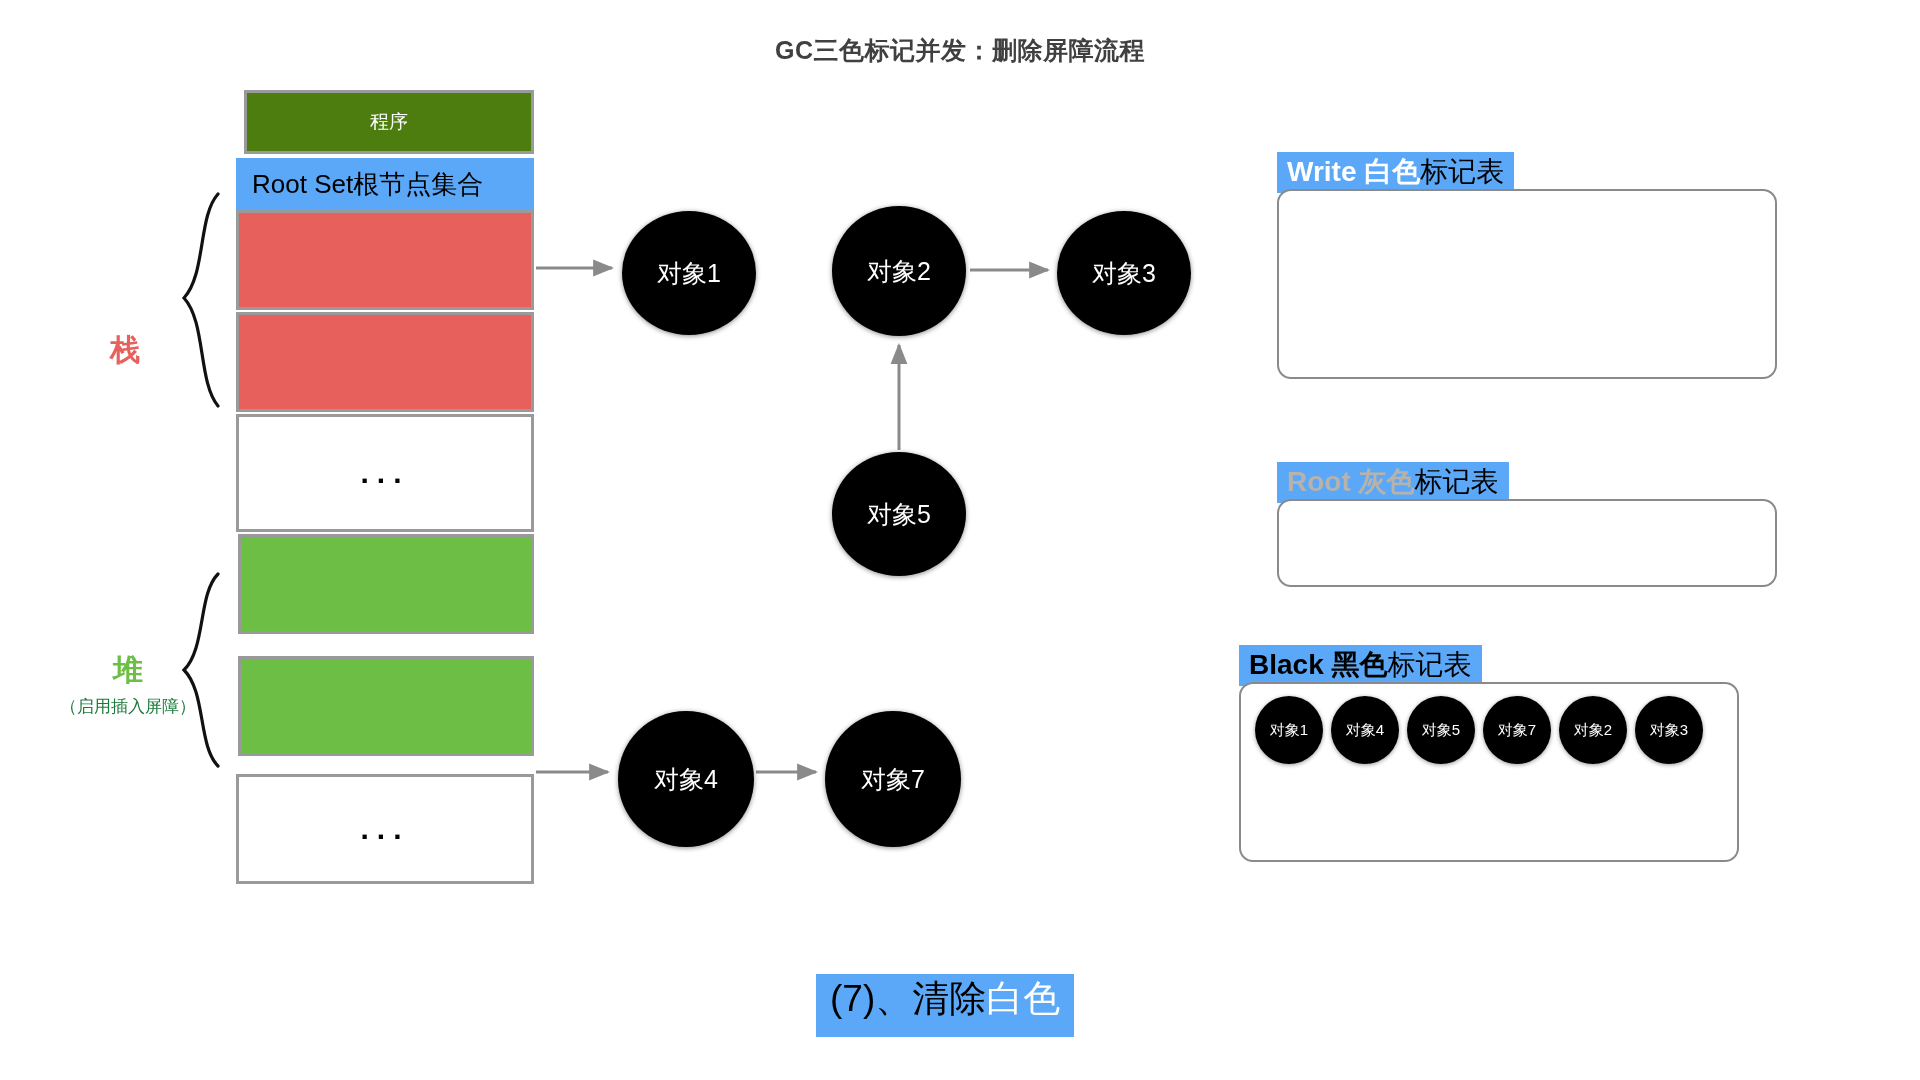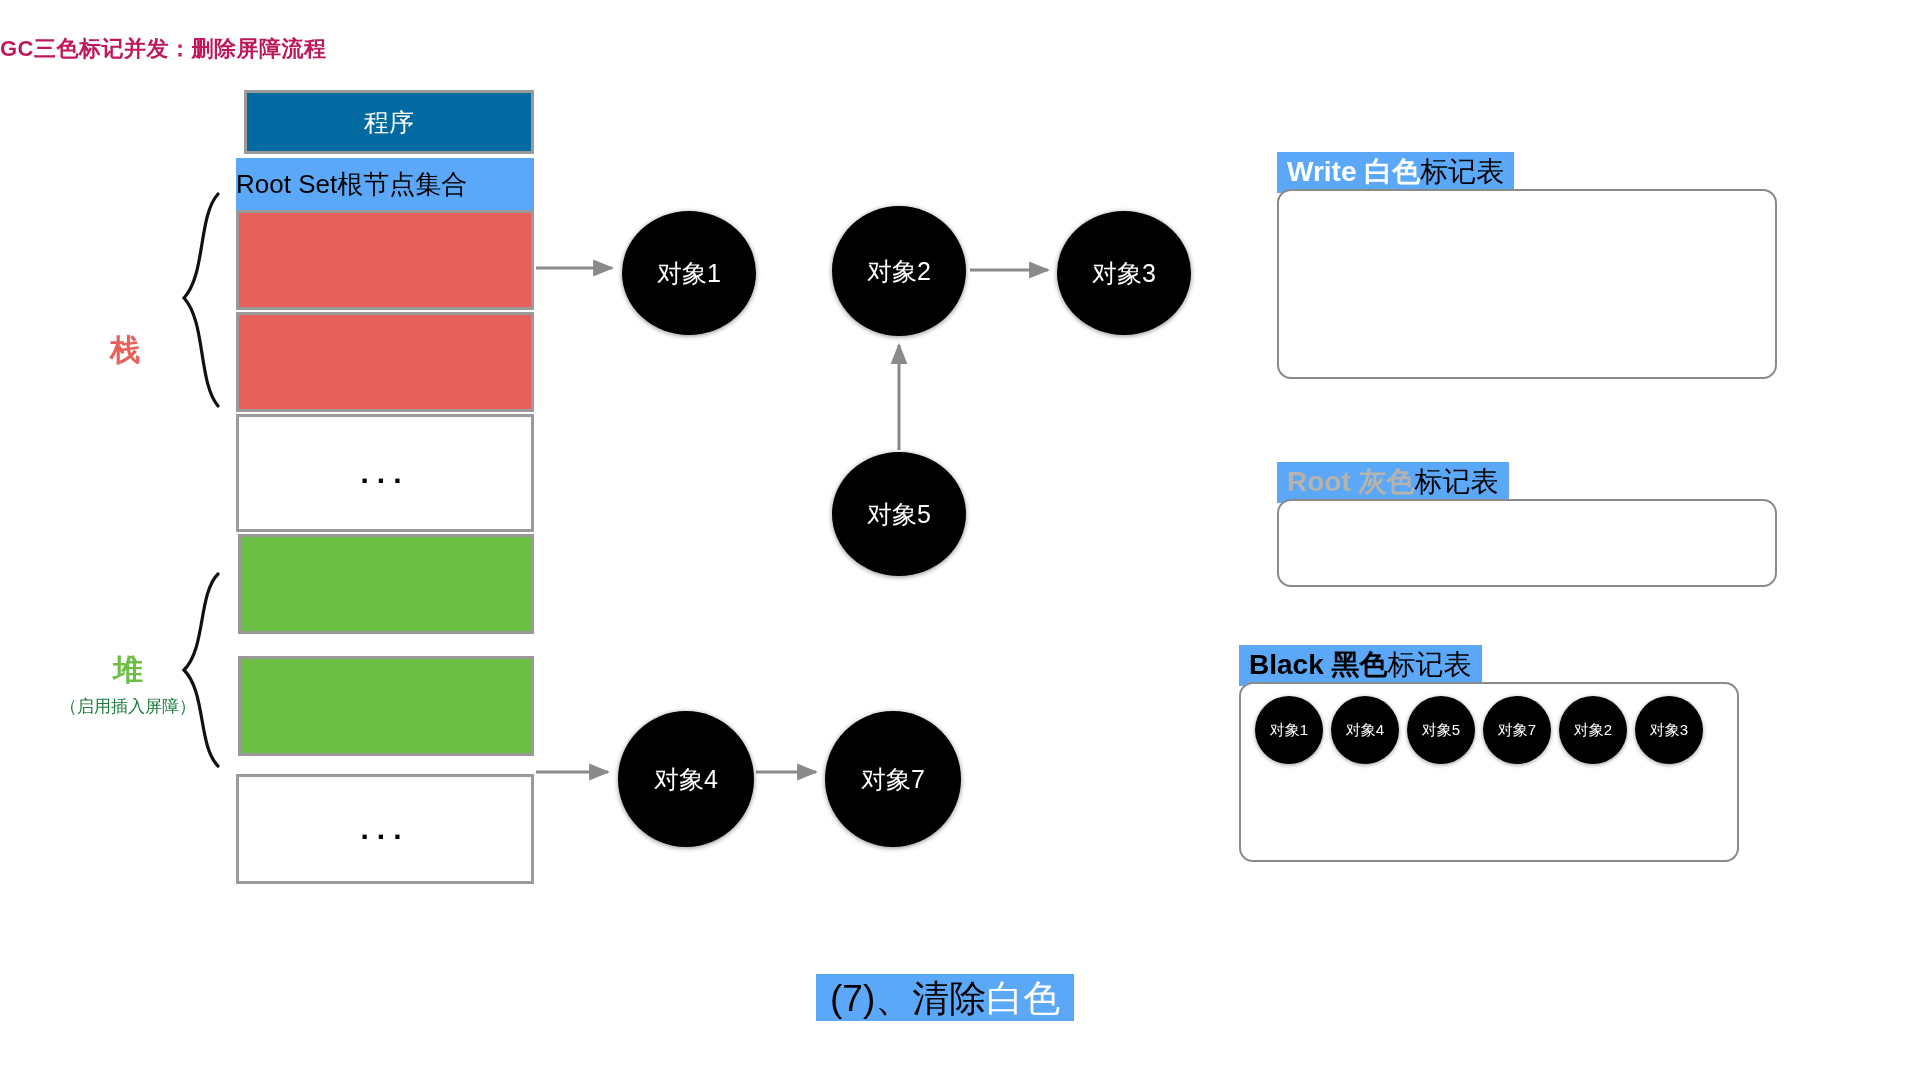--- a/index.html
+++ b/index.html
@@ -5,38 +5,38 @@
   html,body{margin:0;padding:0;}
   body{
     width:1920px;height:1080px;background:#ffffff;
     font-family:"Liberation Sans","DejaVu Sans",sans-serif;
     position:relative;overflow:hidden;
   }
   .abs{position:absolute;}
 
   
   #diagram-title{
-    left:0;top:34px;width:1920px;
-    font-size:22px;font-weight:bold;color:#be185d;letter-spacing:.5px;
+    left:0;top:34px;width:1920px;text-align:center;
+    font-size:25px;font-weight:bold;color:#404040;letter-spacing:.5px;
   }
 
   
   #memory-column{left:236px;top:90px;width:298px;}
   .mem-cell{
     box-sizing:border-box;border:3px solid #9a9a9a;
     display:flex;align-items:center;justify-content:center;
   }
   #program-cell{
     position:absolute;left:8px;top:0;width:290px;height:64px;
-    background:#0369a1;color:#ffffff;font-size:25px;
+    background:#4d7c0f;color:#ffffff;font-size:19px;
   }
   #rootset-cell{
     position:absolute;left:0;top:68px;width:298px;height:52px;
     background:#5aa8f7;color:#000;font-size:26px;
-    justify-content:flex-start;padding-left:0;border:none;
+    justify-content:flex-start;padding-left:16px;border:none;
   }
   .stack-cell{
     position:absolute;left:0;width:298px;height:100px;background:#e8605b;
   }
   #stack-cell-1{top:120px;}
   #stack-cell-2{top:222px;}
   .dots-cell{
     position:absolute;left:0;width:298px;background:#ffffff;
     color:#000;font-size:30px;letter-spacing:8px;font-weight:bold;
   }
@@ -103,21 +103,21 @@
 
   .chip-row{display:flex;flex-wrap:wrap;gap:8px;}
   .obj-chip{
     width:68px;height:68px;border-radius:50%;background:#000;color:#fff;
     display:flex;align-items:center;justify-content:center;font-size:15px;
     box-shadow:0 1px 4px rgba(0,0,0,.4);flex:0 0 auto;
   }
 
   
   #step-caption{
-    left:816px;top:974px;background:#5aa8f7;padding:4px 14px 0 14px;
+    left:816px;top:974px;background:#5aa8f7;padding:4px 14px 16px 14px;
     font-size:37px;line-height:1.15;white-space:nowrap;
   }
   #step-caption .blk{color:#000;}
   #step-caption .wht{color:#ffffff;}
 </style>
 </head>
 <body>
 
 <div class="abs" id="diagram-title">GC三色标记并发：删除屏障流程</div>
 

